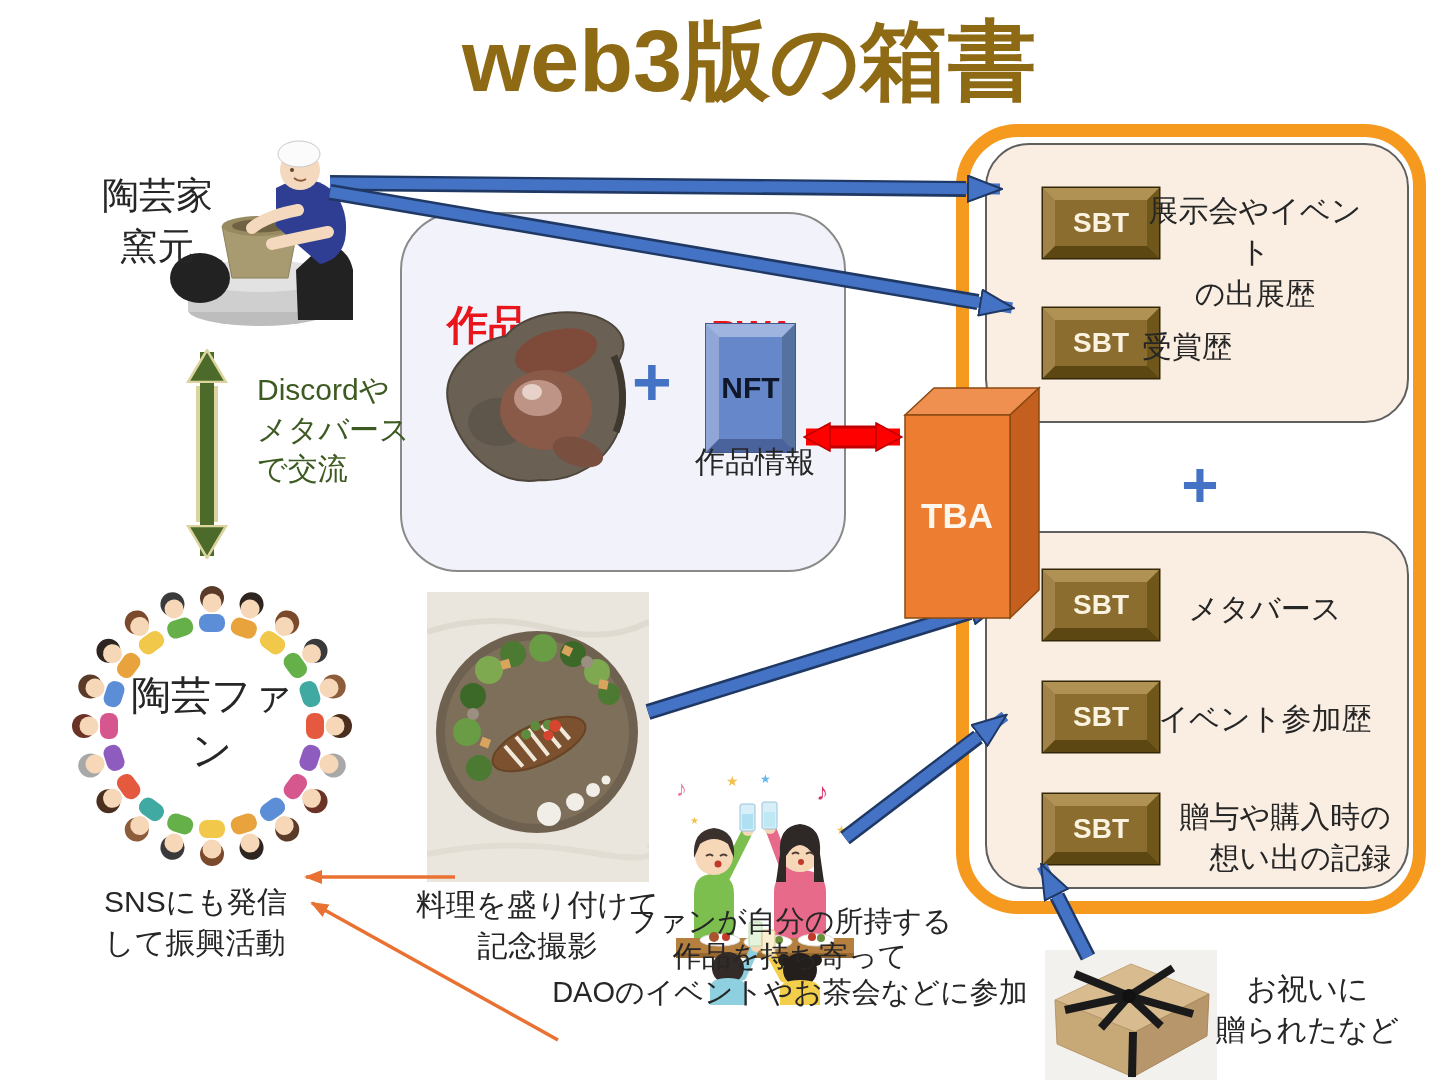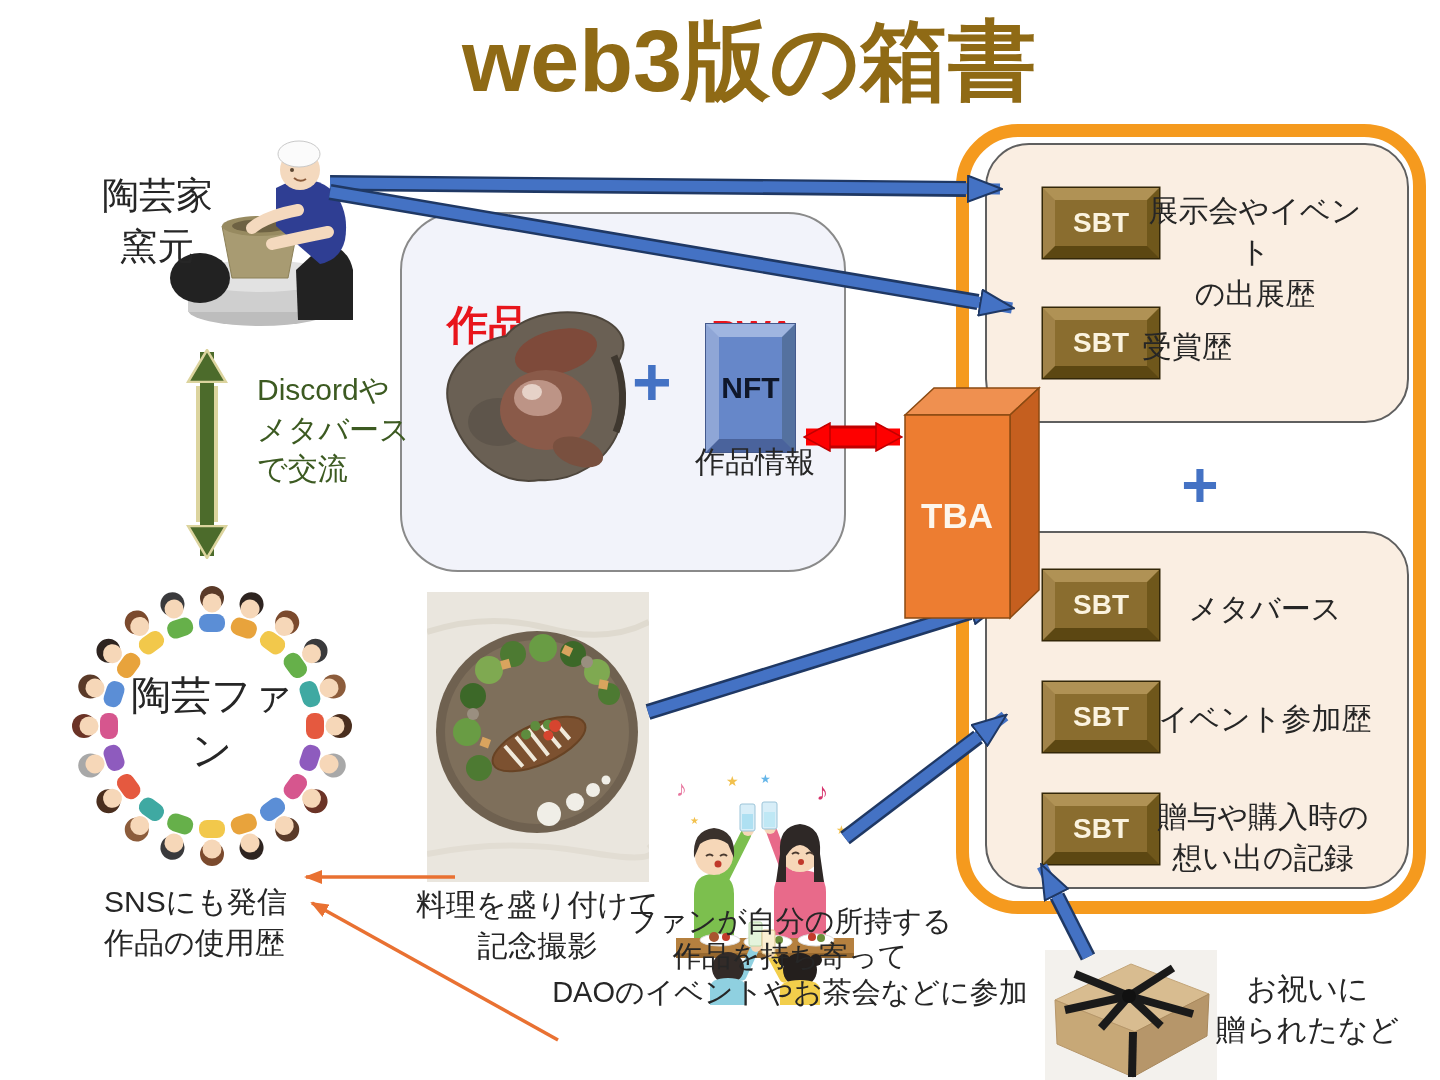--- a/index.html
+++ b/index.html
@@ -160,21 +160,21 @@
         <g transform="rotate(342 152 152)">
           <rect x="139" y="40" width="26" height="18" rx="8" fill="#66B04A"></rect>
           <circle cx="152" cy="24" r="12" fill="#3A3A3C"></circle>
           <circle cx="152" cy="29" r="9.5" fill="#F6D7B8"></circle>
         </g>
       </g>
   </svg>
   <div class="abs lbl center" style="left:112px;top:668px;width:200px;font-size:40px;">陶芸ファン</div>
 
   <div class="abs preline" style="left:104px;top:882px;font-size:30px;line-height:1.35;z-index:6;">SNSにも発信
-作品の使用歴</div>
+して振興活動</div>
 
   <div class="abs panel-box" style="left:400px;top:212px;width:446px;height:360px;"></div>
   <div class="abs red-lbl" style="left:447px;top:298px;font-size:41px;z-index:3;">作品</div>
 
   <svg class="abs illus" style="left:428px;top:292px" width="205" height="210" viewBox="0 0 205 210">
     <path d="M20,110 C14,78 44,50 78,44 C96,20 150,12 180,30 C202,44 196,60 190,70 C198,92 200,118 190,140 C178,170 146,190 112,188 C70,196 28,158 20,110 Z" fill="#6A6054" stroke="#4E463C" stroke-width="2"></path>
     <ellipse cx="128" cy="60" rx="42" ry="22" fill="#7E4A3A" transform="rotate(-14 128 60)"></ellipse>
     <ellipse cx="70" cy="130" rx="30" ry="24" fill="#5E554B"></ellipse>
     <ellipse cx="118" cy="118" rx="46" ry="40" fill="#8A5A49"></ellipse>
     <ellipse cx="110" cy="106" rx="24" ry="18" fill="#BD9486"></ellipse>
@@ -212,21 +212,21 @@
   <div class="abs lbl center" style="left:1140px;top:588px;width:250px;font-size:30px;">メタバース</div>
 
   <div class="abs sbt-box" style="left:1015px;top:682px;">
     <span>SBT</span>
   </div>
   <div class="abs lbl center" style="left:1140px;top:698px;width:250px;font-size:30px;">イベント参加歴</div>
 
   <div class="abs sbt-box" style="left:1015px;top:794px;">
     <span>SBT</span>
   </div>
-  <div class="abs lbl center preline" style="left:1135px;top:796px;width:256px;font-size:30px;">贈与や購入時の
+  <div class="abs lbl center preline" style="left:1135px;top:796px;width:256px;font-size:30px;text-align:right;">贈与や購入時の
 想い出の記録</div>
 
   <svg class="abs tba" style="left:898px;top:382px" width="146" height="244" viewBox="0 0 146 244">
     <polygon points="7,33 36,6 141,6 112,33" fill="#EF9050" stroke="#8A4A12" stroke-width="1.5"></polygon>
     <polygon points="112,33 141,6 141,208 112,236" fill="#C55F1F" stroke="#8A4A12" stroke-width="1.5"></polygon>
     <rect x="7" y="33" width="105" height="203" fill="#ED7D31" stroke="#8A4A12" stroke-width="1.5"></rect>
     <text x="59" y="146" text-anchor="middle" font-size="35" font-weight="bold" fill="#FDF6EC" font-family="Liberation Sans, sans-serif">TBA</text>
   </svg>
 
   <svg class="abs illus" style="left:427px;top:592px" width="222" height="290" viewBox="0 0 222 290">

